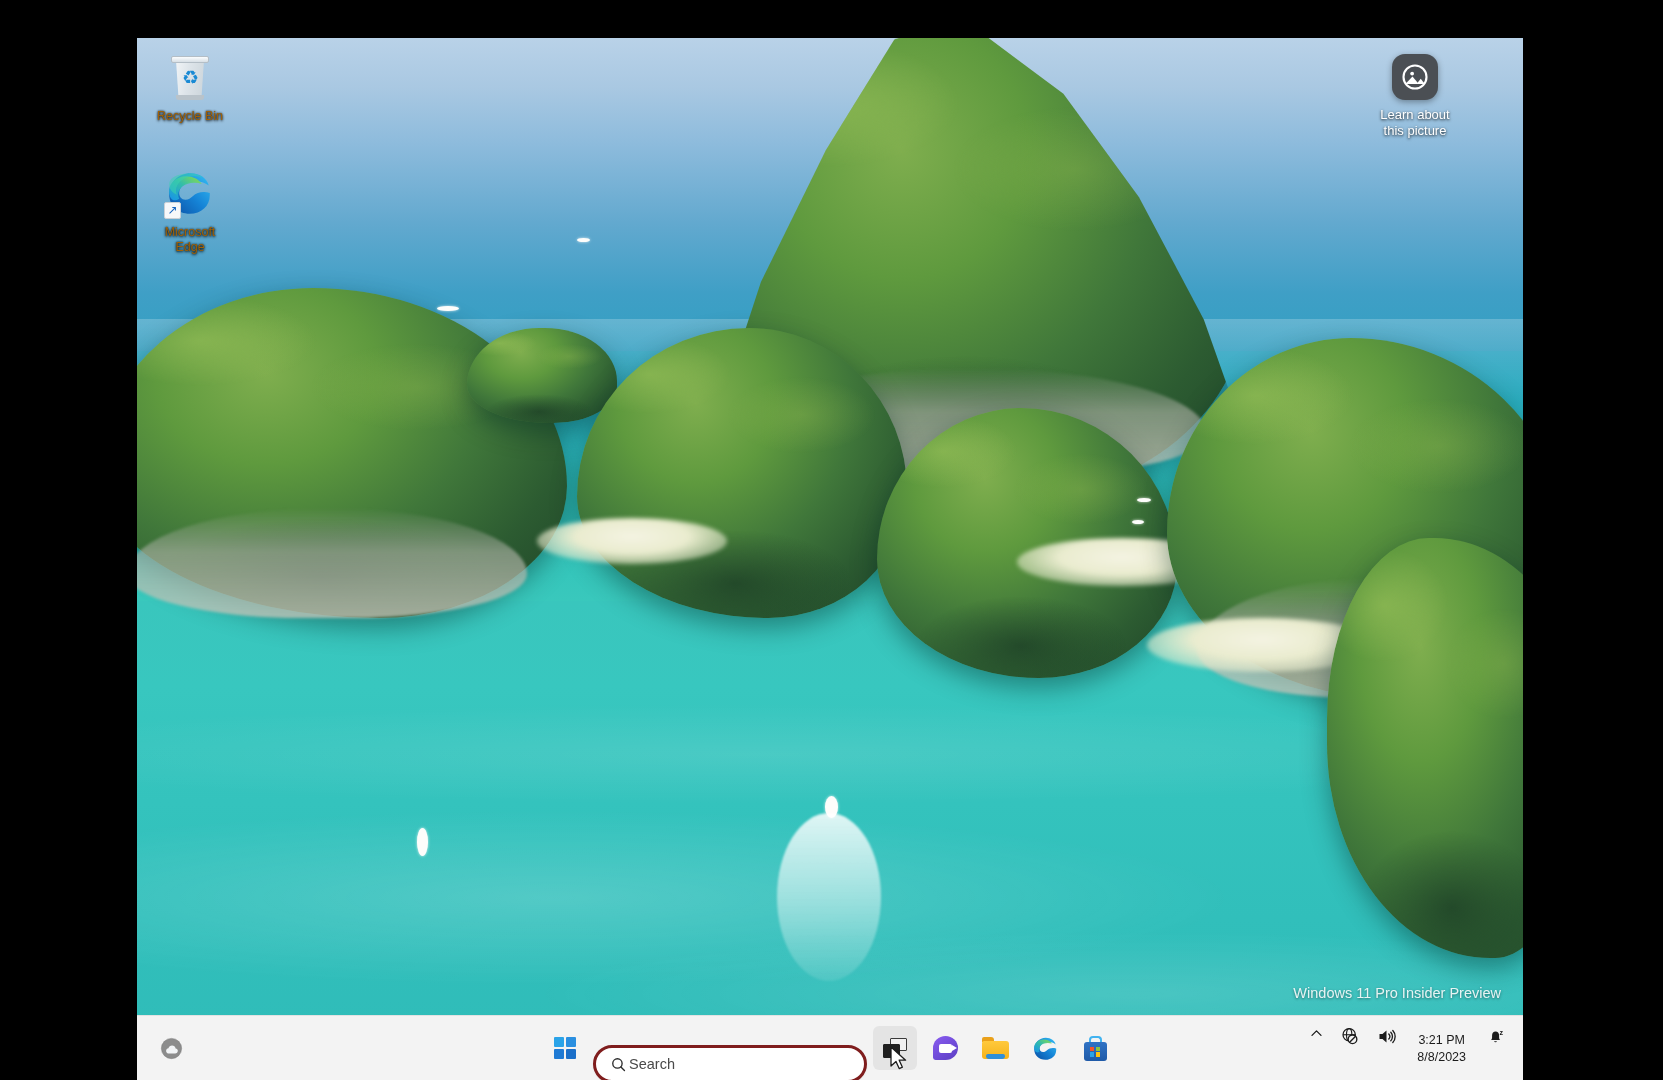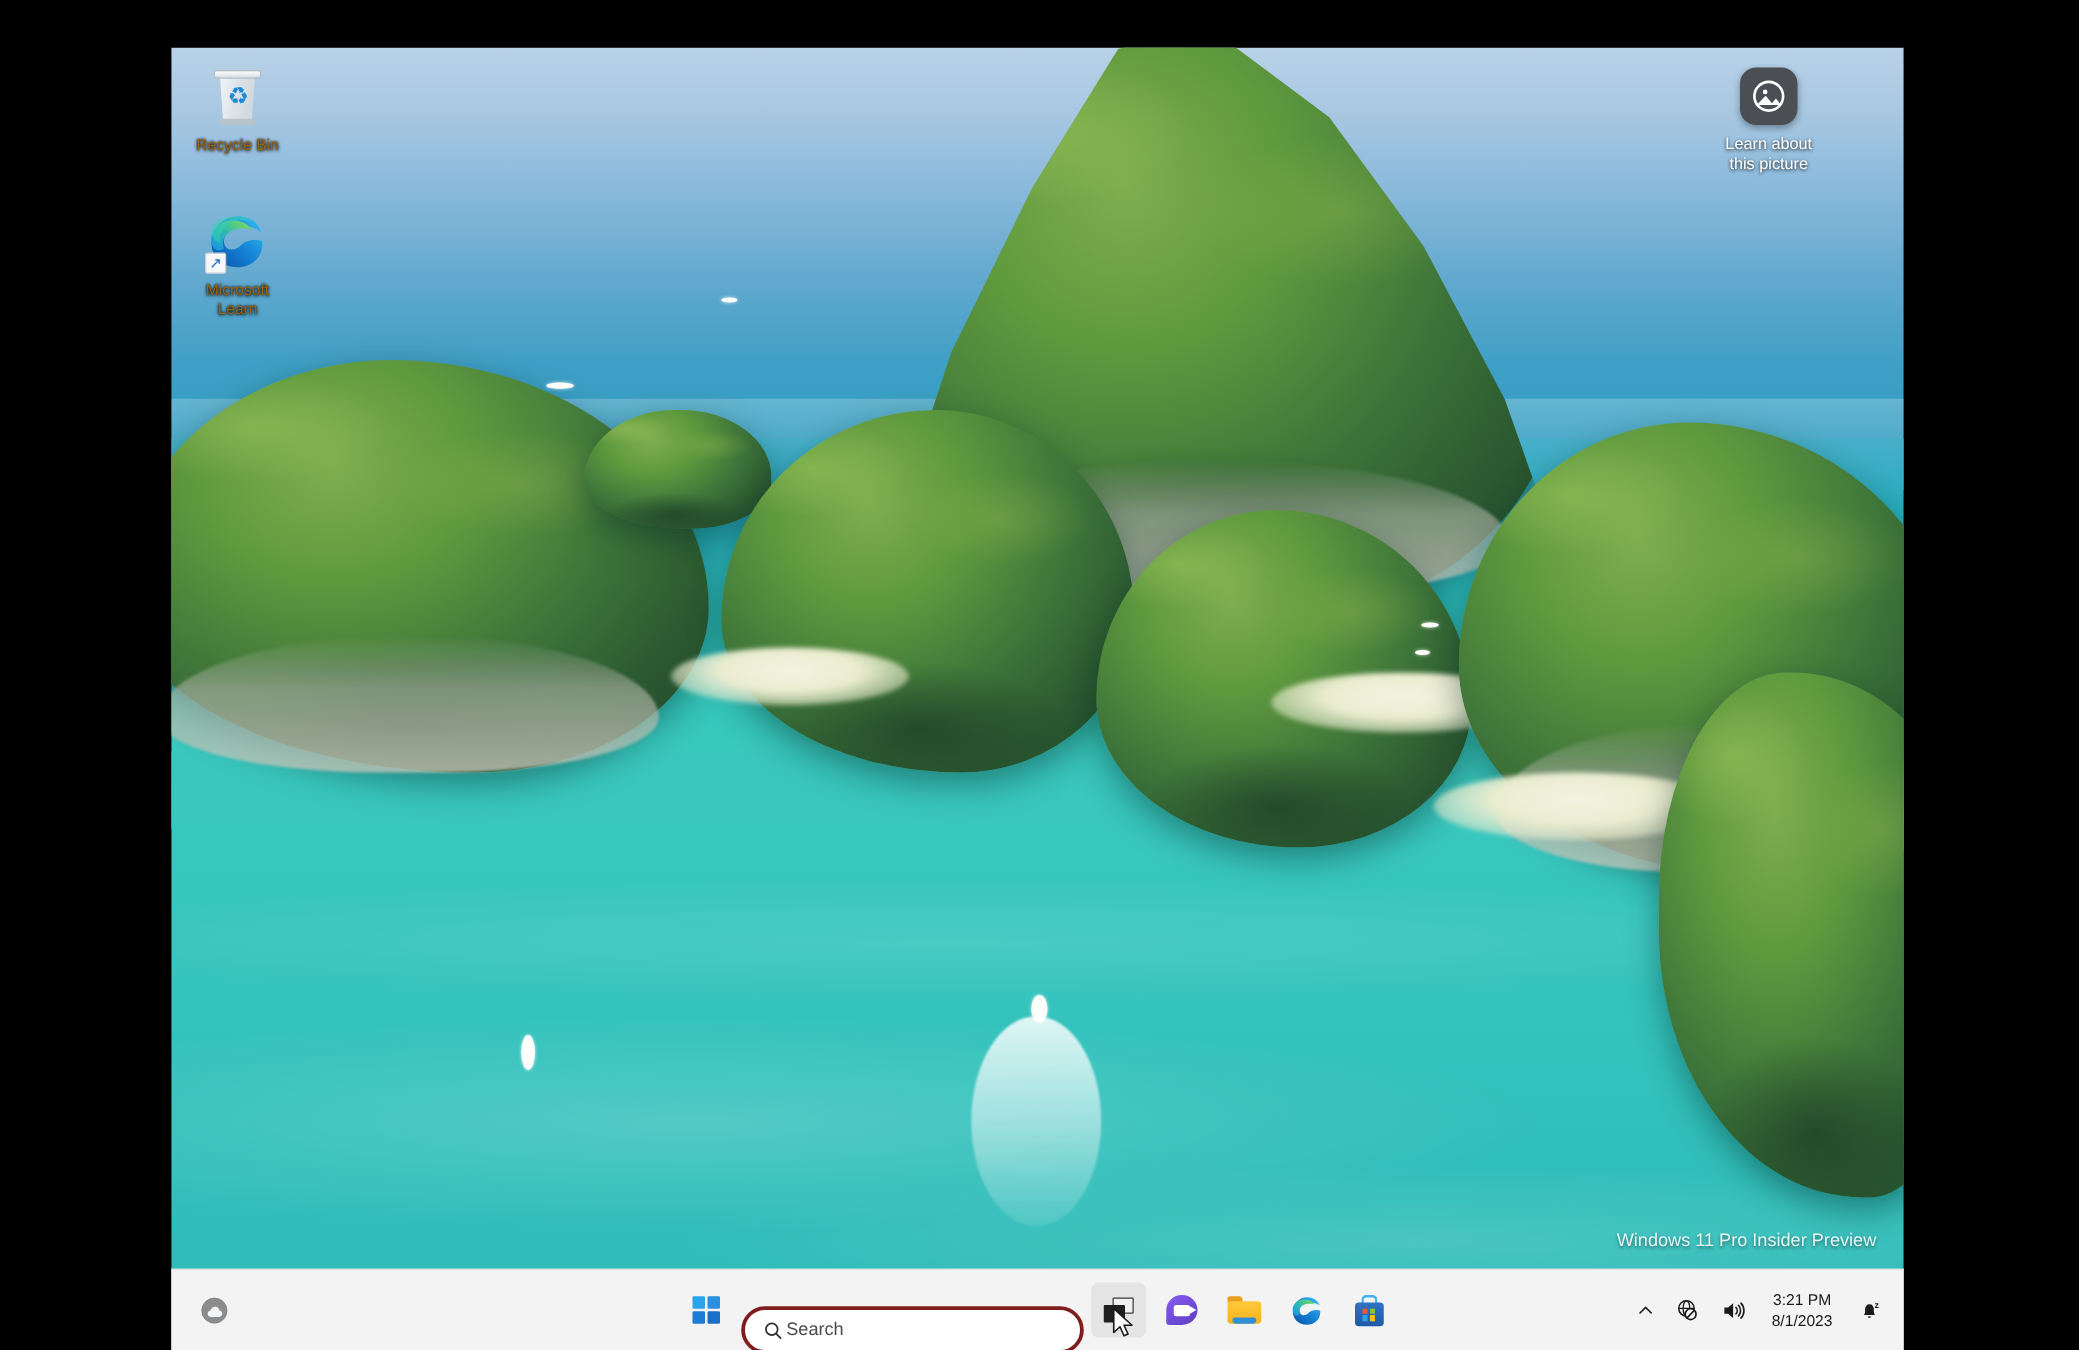--- a/index.html
+++ b/index.html
@@ -257,21 +257,21 @@
     display: grid; grid-template-columns: 1fr 1fr; grid-template-rows: 1fr 1fr; gap: 1.4px;
   }
   .store .winlogo i { display: block; }
   .store .winlogo i:nth-child(1) { background: #f4562a; }
   .store .winlogo i:nth-child(2) { background: #8bc53f; }
   .store .winlogo i:nth-child(3) { background: #2aa3e8; }
   .store .winlogo i:nth-child(4) { background: #ffc20e; }
 
   
   .tray-btn {
-    height: 44px; border-radius: 5px; display: flex; align-items: center;
+    height: 44px; border-radius: 5px; display: flex; 
     justify-content: center; padding: 0 7px; cursor: pointer; color: #1b1b1b;
   }
   #clock-btn {
     flex-direction: column; gap: 1px; padding: 0 11px;
     font-size: 12.5px; line-height: 16px; color: #1b1b1b; text-align: center;
   }
 
   .cursor-arrow { position: absolute; pointer-events: none; }
 </style>
 </head>
@@ -351,21 +351,21 @@
             </linearGradient>
           </defs>
           <path d="M43 26.5c0 10.2-8.2 17.5-19.3 17.5C12.3 44 4 36 4 25.3 4 13.9 13 5 24.4 5c9.6 0 16 5.3 17.6 11.8-3.5-2.8-8-4.2-13-4.2-9 0-15.4 5-15.4 11.4 0 3.6 2.3 6.4 6 6.4 3 0 5-1.4 7-3.3 3-2.8 6.6-4 10.6-4 3.1 0 5.8.9 5.8.9z" fill="url(#eg1)"></path>
           <path d="M13.6 29.5c-.6-1.2-.9-2.5-.9-3.9 0-6.4 6.4-11.4 15.4-11.4 2.6 0 5 .4 7.2 1.1-3.2-4.6-8.6-7.3-14.9-7.3-5 0-9.6 1.9-12.9 5.2C4.6 16.1 3.4 20 3.9 24c.6 5 3.8 9.4 9.7 5.5z" fill="url(#eg2)" opacity=".95"></path>
           <path d="M24.4 5c4.7 0 8.8 1.6 11.7 4.2-2.4-.9-5-1.3-7.8-1.3-7.5 0-13.8 3.6-16.6 9-1.4 2.7-1.6 5.9-.3 8.7-5-1.7-7.8-6.3-7.3-11.2C5.2 8.3 13.9 5 24.4 5z" fill="#3bd2b0" opacity=".55"></path>
         </svg>
         <div class="shortcut-arrow">↗</div>
       </div>
       <div class="caption">
         <span>Microsoft</span><br>
-        <span>Learn</span>
+        <span>Edge</span>
       </div>
     </div>
 
     <div id="learn-widget" style="right:58px; top:16px;">
       <div class="learn-chip">
         <svg width="30" height="30" viewBox="0 0 24 24" xmlns="http://www.w3.org/2000/svg">
           <circle cx="12" cy="12" r="9.2" fill="none" stroke="#ffffff" stroke-width="1.7"></circle>
           <circle cx="9.7" cy="9.2" r="1.5" fill="#ffffff"></circle>
           <path d="M4.3 17.6 L10 11.6 L15 17.6 Z" fill="#ffffff"></path>
           <path d="M13.2 17.6 L16.6 13.4 L19.8 17.6 Z" fill="#ffffff"></path>
@@ -492,21 +492,21 @@
         <svg width="21" height="21" viewBox="0 0 24 24" xmlns="http://www.w3.org/2000/svg">
           <path d="M4 9.2h3.4L12 5.2v13.6L7.4 14.8H4z" fill="#1b1b1b"></path>
           <path d="M14.6 9.1a4.3 4.3 0 0 1 0 5.8" fill="none" stroke="#1b1b1b" stroke-width="1.5" stroke-linecap="round"></path>
           <path d="M16.9 7.1a7.3 7.3 0 0 1 0 9.8" fill="none" stroke="#1b1b1b" stroke-width="1.5" stroke-linecap="round"></path>
           <path d="M19.2 5.1a10.2 10.2 0 0 1 0 13.8" fill="none" stroke="#1b1b1b" stroke-width="1.5" stroke-linecap="round"></path>
         </svg>
       </div>
 
       <div class="tray-btn" id="clock-btn">
         <span>3:21 PM</span>
-        <span>8/1/2023</span>
+        <span>8/8/2023</span>
       </div>
 
       <div class="tray-btn">
         <svg width="20" height="20" viewBox="0 0 24 24" xmlns="http://www.w3.org/2000/svg">
           <path d="M6 16.8c1-.9 1.3-2 1.3-3.6v-2.1c0-2.6 1.7-4.6 4.2-4.6s4.2 2 4.2 4.6v2.1c0 1.6.3 2.7 1.3 3.6z" fill="#1b1b1b"></path>
           <path d="M9.6 18.3a1.9 1.9 0 0 0 3.6 0z" fill="#1b1b1b"></path>
           <text x="16.2" y="10.4" font-family="Liberation Sans, sans-serif" font-size="8.6" font-weight="bold" fill="#1b1b1b">z</text>
         </svg>
       </div>
     </div>

